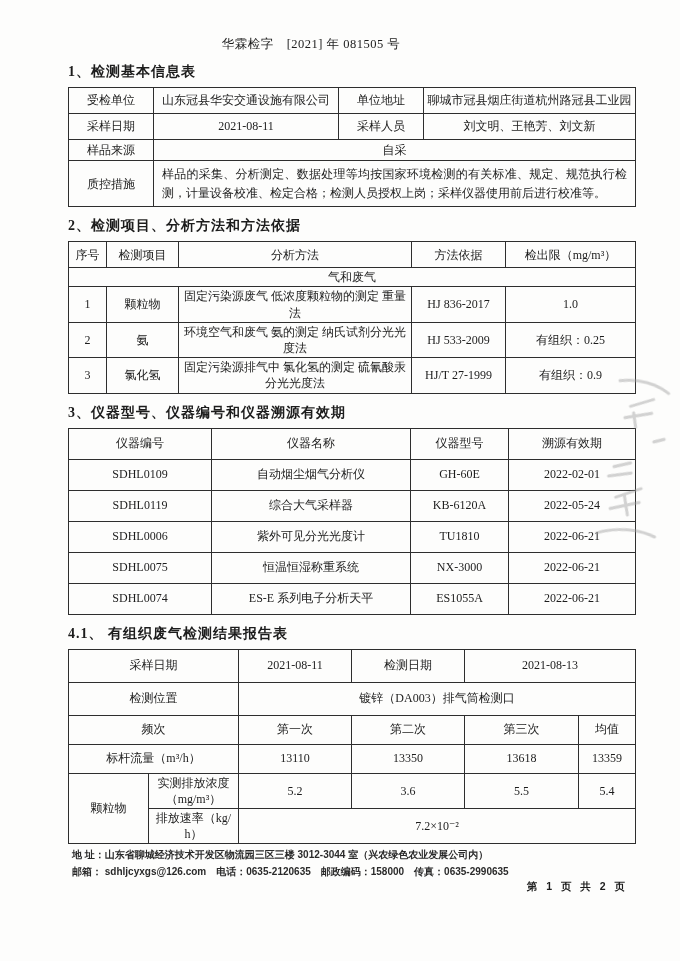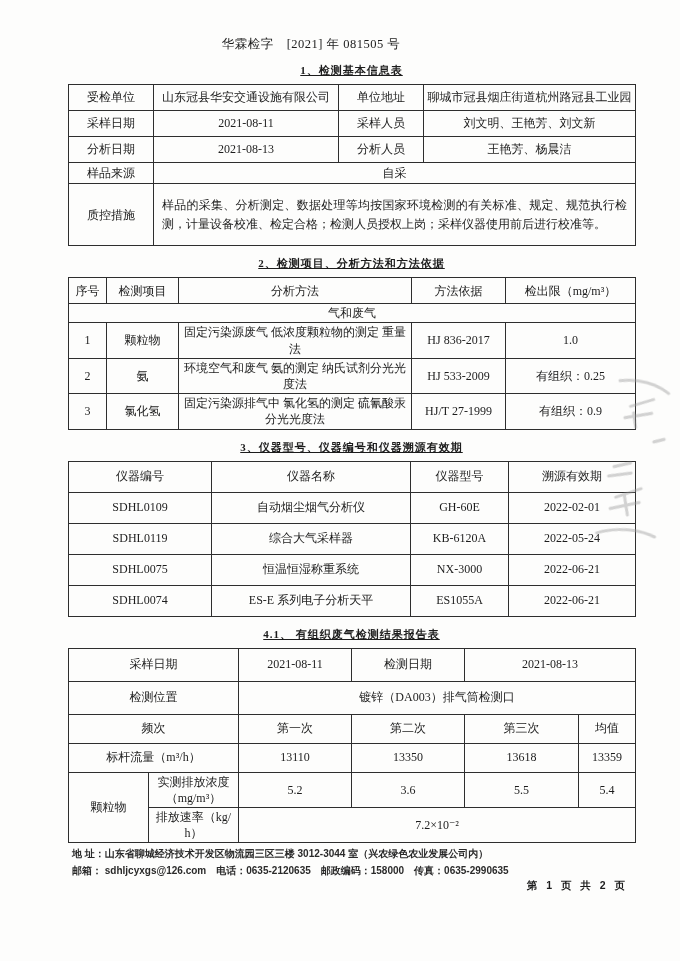--- a/index.html
+++ b/index.html
@@ -16,45 +16,43 @@
     padding-right:58px;
     text-align:center;
     font-size:12.5px;
     letter-spacing:.5px;
   }
   .content{
     margin-left:68px;
     width:567px;
   }
   .sec-title{
-    text-align:center;
     font-weight:bold;
-    font-size:11px;
+    font-size:14px;
     margin:10px 0 6px 0;
     letter-spacing:1px;
-    text-decoration:underline;
   }
   table{
     border-collapse:collapse;
     width:567px;
     table-layout:fixed;
     font-size:12px;
   }
   td{
     border:1px solid #2e2e2e;
     text-align:center;
     vertical-align:middle;
     padding:1px 3px;
     line-height:1.35;
     word-break:break-all;
   }
   .t1 tr{height:26px;margin-left:13px;}
   .t1 tr.short{height:21px;}
   .t1 tr.qc{height:44px;}
-  .t1 .qc-text{text-align:justify;padding:12px 8px;line-height:1.55;}
+  .t1 .qc-text{text-align:justify;padding:4px 8px;line-height:1.55;}
   .t2 tr.hd{height:26px;padding-left:15px;}
   .t2 tr.cat{height:19px;padding-left:32px;}
   .t2 tr.r{height:32px;}
   .t3 tr{height:31px;}
   .t4 tr{height:29px;}
   .t4 tr.tall{height:33px;}
   .muted-stamp{
     position:absolute;
     left:600px;top:378px;
     width:76px;height:180px;
@@ -105,26 +103,20 @@
       <td>山东冠县华安交通设施有限公司</td>
       <td>单位地址</td>
       <td>聊城市冠县烟庄街道杭州路冠县工业园</td>
     </tr>
     <tr>
       <td>采样日期</td>
       <td>2021-08-11</td>
       <td>采样人员</td>
       <td>刘文明、王艳芳、刘文新</td>
     </tr>
-    <tr>
-      <td>分析日期</td>
-      <td>2021-08-13</td>
-      <td>分析人员</td>
-      <td>王艳芳、杨晨洁</td>
-    </tr>
     <tr class="short">
       <td>样品来源</td>
       <td colspan="3">自采</td>
     </tr>
     <tr class="qc">
       <td>质控措施</td>
       <td colspan="3" class="qc-text">样品的采集、分析测定、数据处理等均按国家环境检测的有关标准、规定、规范执行检测，计量设备校准、检定合格；检测人员授权上岗；采样仪器使用前后进行校准等。</td>
     </tr>
   </tbody>
     </table>
@@ -192,20 +184,26 @@
       <td>SDHL0109</td>
       <td>自动烟尘烟气分析仪</td>
       <td>GH-60E</td>
       <td>2022-02-01</td>
     </tr>
     <tr>
       <td>SDHL0119</td>
       <td>综合大气采样器</td>
       <td>KB-6120A</td>
       <td>2022-05-24</td>
+    </tr>
+    <tr>
+      <td>SDHL0006</td>
+      <td>紫外可见分光光度计</td>
+      <td>TU1810</td>
+      <td>2022-06-21</td>
     </tr>
     <tr>
       <td>SDHL0075</td>
       <td>恒温恒湿称重系统</td>
       <td>NX-3000</td>
       <td>2022-06-21</td>
     </tr>
     <tr>
       <td>SDHL0074</td>
       <td>ES-E 系列电子分析天平</td>

